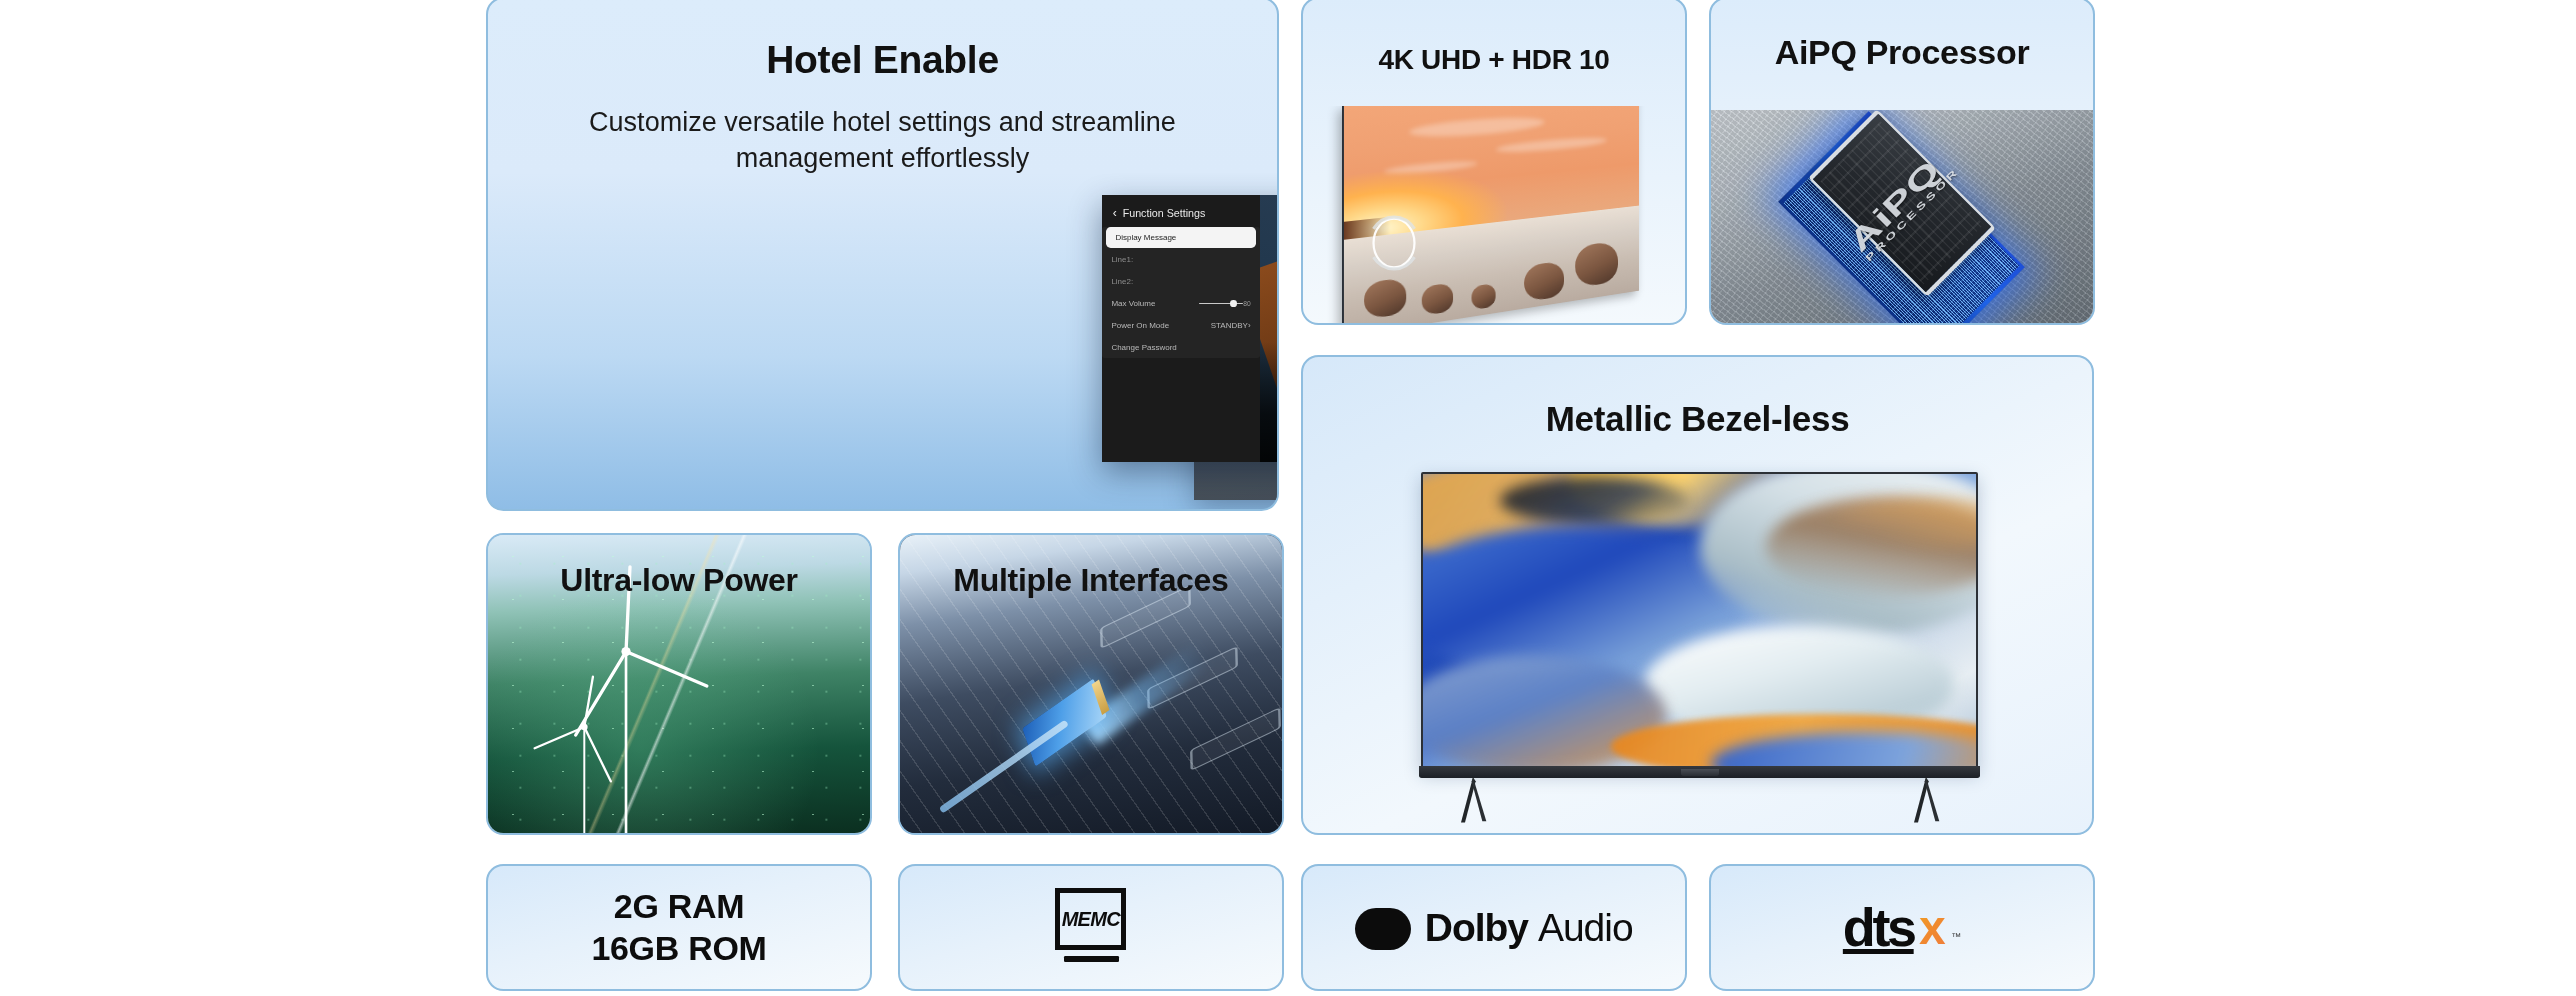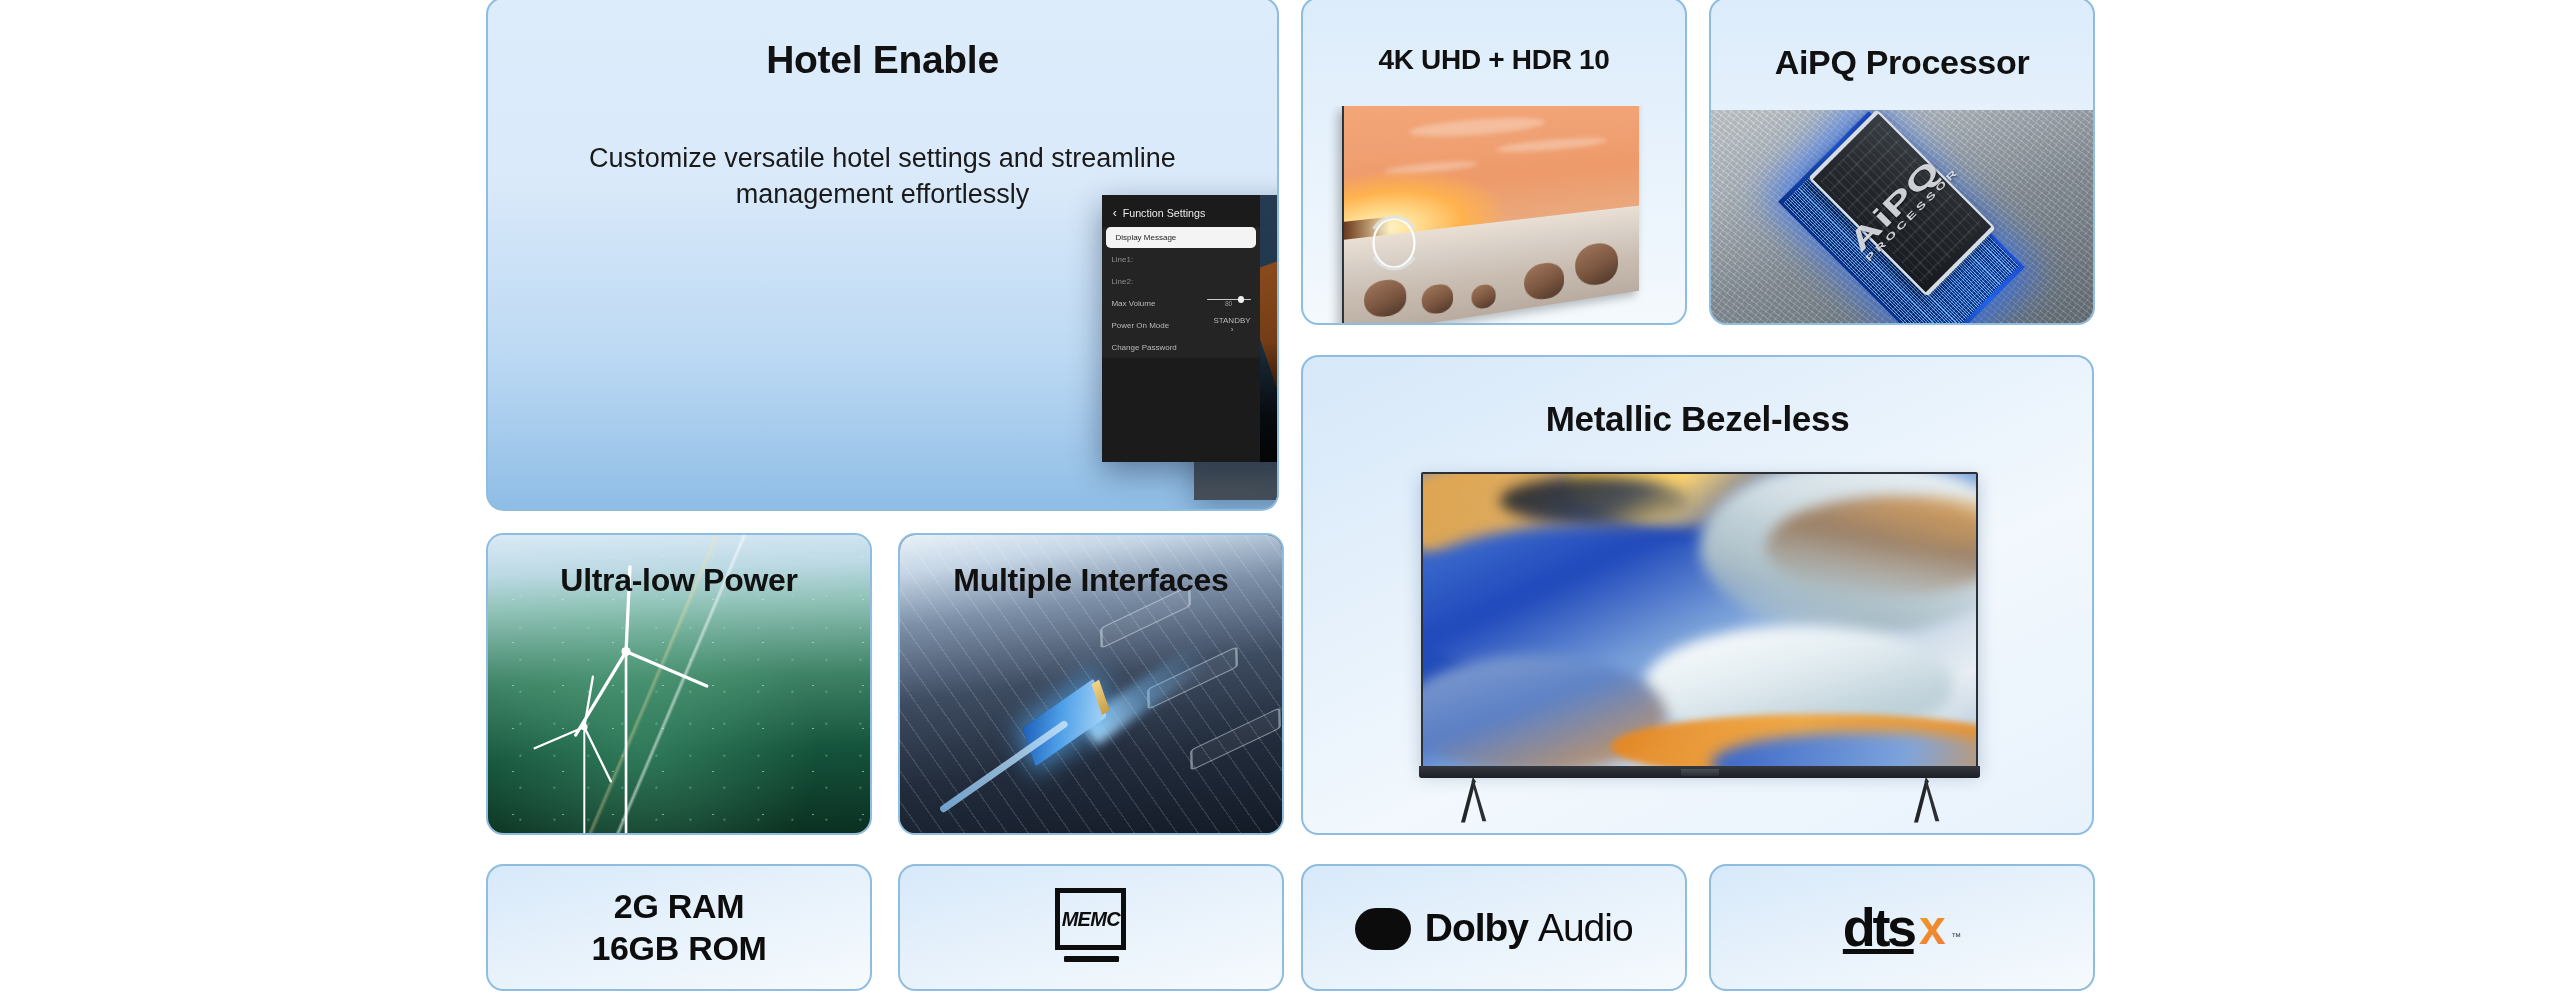--- a/index.html
+++ b/index.html
@@ -35,21 +35,21 @@
     line-height:1.32;
   }
 
   
   #card-hotel{
     left:486px; top:-2.7px; width:793px; height:514px;
     background:linear-gradient(180deg,#dcecfb 0%,#dbeafa 34%,#bcd9f3 70%,#8fbde6 100%);
     border-top-left-radius:17.4px; border-top-right-radius:17.4px;
   }
   #hotel-title{ top:39px; font-size:39px; }
-  #hotel-sub{ top:106px; font-size:27px; padding:0 54px;margin-top:36px; }
+  #hotel-sub{ top:106px; font-size:27px; padding:0 54px; }
 
   .hotel-stack{ position:absolute; left:0; top:0; width:100%; height:100%; }
   .hs-back{
     position:absolute; left:706px; top:236px; width:436px; height:265px;
     background:linear-gradient(160deg,#4a5662 0%,#3b4650 40%,#2c3741 100%);
     box-shadow:0 9.4px 27px rgba(20,40,70,.35);
   }
   .hs-back::after{
     content:""; position:absolute; inset:0;
     background:
@@ -80,21 +80,21 @@
     height:22px; display:flex; align-items:center;
     padding:0 9.4px; color:#b9b9b9; font-size:8px;
     justify-content:space-between;
     text-align:center;
   }
   .hs-row.sel{
     background:#f4f4f4; color:#1d1d1d; border-radius:4.7px;
     margin:0 4px; height:21.5px; font-size:8px;
   }
   .hs-row.dim{ color:#8d8d8d; }
-  .hs-vol{ display:flex; align-items:center; gap:0;flex-direction:column; }
+  .hs-vol{ display:flex; align-items:center; gap:0; }
   .hs-track{
     width:44px; height:1.3px; background:#c9c9c9; border-radius:1.3px;
     position:relative;
   }
   .hs-knob{
     position:absolute; left:31px; top:-2.7px;
     width:6.7px; height:6.7px; border-radius:50%; background:#f1f1f1;
   }
   .hs-val{ color:#9a9a9a; font-size:6.7px; }
   .hs-photo{
@@ -160,21 +160,21 @@
   .k4-ring{
     position:absolute; left:35px; top:101px;
     width:64px; height:72px; z-index:4;
   }
 
   
   #card-aipq{
     left:1709px; top:-2.7px; width:386px; height:328px;
     background:linear-gradient(180deg,#dcecfb 0%,#e6f1fb 40%,#eef5fc 100%);
   }
-  #aipq-title{ top:44px; font-size:34px; }
+  #aipq-title{ top:34px; font-size:34px; }
   .aipq-img{
     position:absolute; left:0; right:0; bottom:0; top:111px;
     background:
       linear-gradient(160deg,#cdd3d8 0%,#b7bfc6 25%,#8e979f 55%,#6b747c 100%);
     overflow:hidden;
   }
   .aipq-board{
     position:absolute; inset:0;
     background:
       repeating-linear-gradient(38deg, rgba(255,255,255,.10) 0 1.3px, rgba(0,0,0,.07) 1.3px 4.7px),

